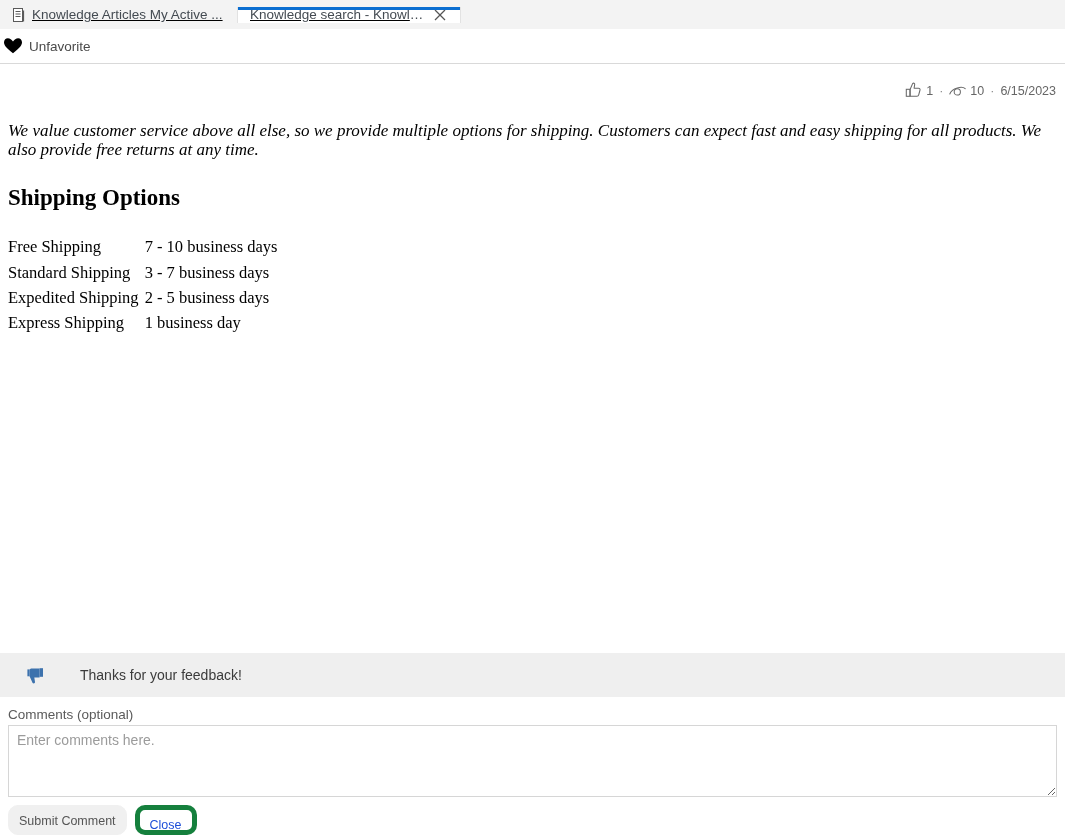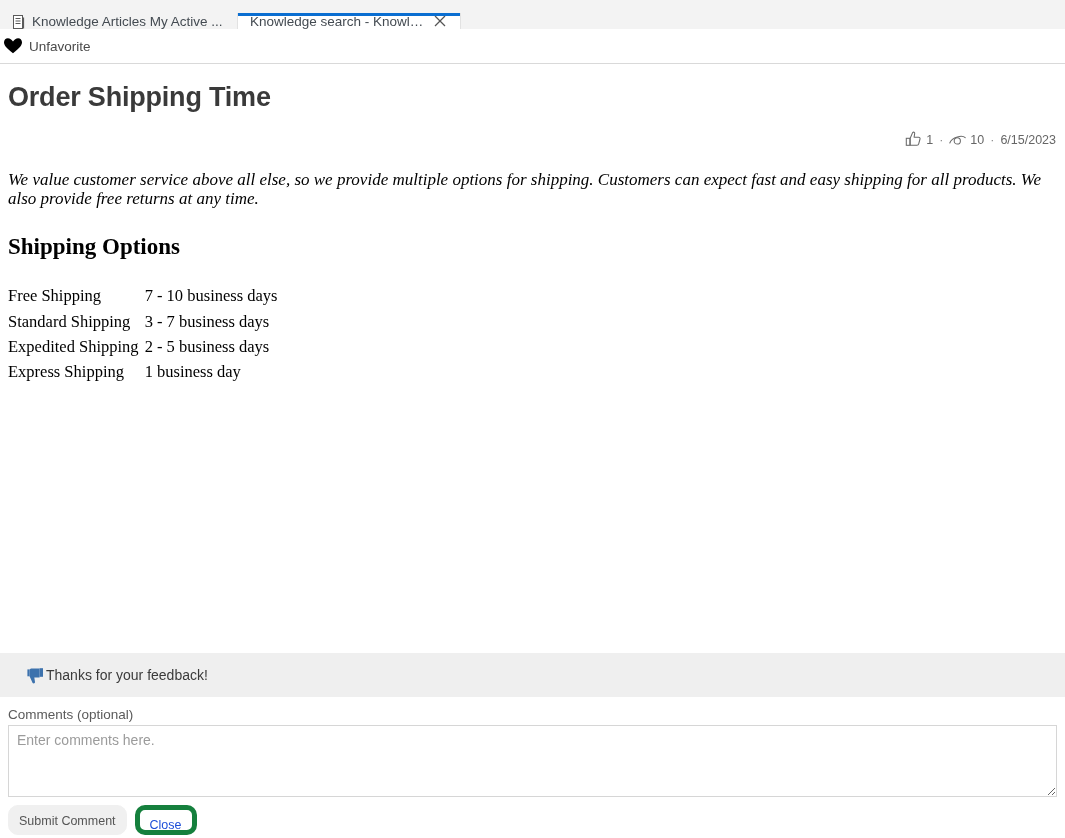--- a/index.html
+++ b/index.html
@@ -9,22 +9,23 @@
     background: #ffffff;
     font-family: "Liberation Sans", sans-serif;
     overflow: hidden;
   }
 
   
   .tabstrip {
     height: 29px;
     background: #f3f3f3;
     display: flex;
-    align-items: flex-end;
+    align-items: center;
     position: relative;
+    text-decoration: underline;
   }
   .tab {
     display: flex;
     align-items: center;
     gap: 7px;
     padding: 0 12px;
     font-size: 13.5px;
     color: #444b52;
     position: relative;
     white-space: nowrap;
@@ -127,21 +128,21 @@
   }
   .options-table td.col-name { padding-right: 6px; }
 
   
   .feedback-bar {
     height: 44px;
     background: #efefef;
     display: flex;
     align-items: center;
     padding-left: 24px;
-    gap: 2px;
+    gap: 36px;
   }
   .icon-dislike { width: 20px; height: 20px; display: block; }
   .feedback-text { font-size: 14px; color: #3b3b3b; }
 
   
   .comments {
     padding: 10px 8px 0 8px;
   }
   .comments-label {
     font-size: 13.5px;
@@ -225,21 +226,20 @@
   <span class="fav-heart">
     <svg viewBox="0 0 20 18" width="18" height="18" aria-hidden="true">
       <path d="M10 17 C 2 11.2, 0 7.6, 0 4.9 C 0 2.2, 2 0.4, 4.3 0.4 C 6.6 0.4, 8.6 1.9, 10 4 C 11.4 1.9, 13.4 0.4, 15.7 0.4 C 18 0.4, 20 2.2, 20 4.9 C 20 7.6, 18 11.2, 10 17 Z" fill="#000000"></path>
     </svg>
   </span>
   <span class="fav-label">Unfavorite</span>
 </div>
 
 <div class="content">
 
-  <h1 class="article-title">Order Shipping Time</h1>
 
   <div class="meta-row">
     <span class="meta-item">
       <span class="icon-like">
         <svg viewBox="0 0 17 17" width="17" height="17" aria-hidden="true">
           <path d="M5.2 7.3 L7.6 1.6 C 8.5 0.7, 9.9 1.3, 9.7 2.5 L9.1 6.2 L13.6 6.2 C 14.6 6.2, 15.3 7.1, 15.0 8.0 L13.7 12.9 C 13.5 13.7, 12.8 14.2, 12.0 14.2 L5.2 14.2 Z" fill="none" stroke="#6a6a6a" stroke-width="1.05" stroke-linejoin="round"></path>
           <rect x="1.3" y="7.3" width="3.6" height="7" fill="none" stroke="#6a6a6a" stroke-width="1.05"></rect>
         </svg>
       </span>
       <span>1</span>

